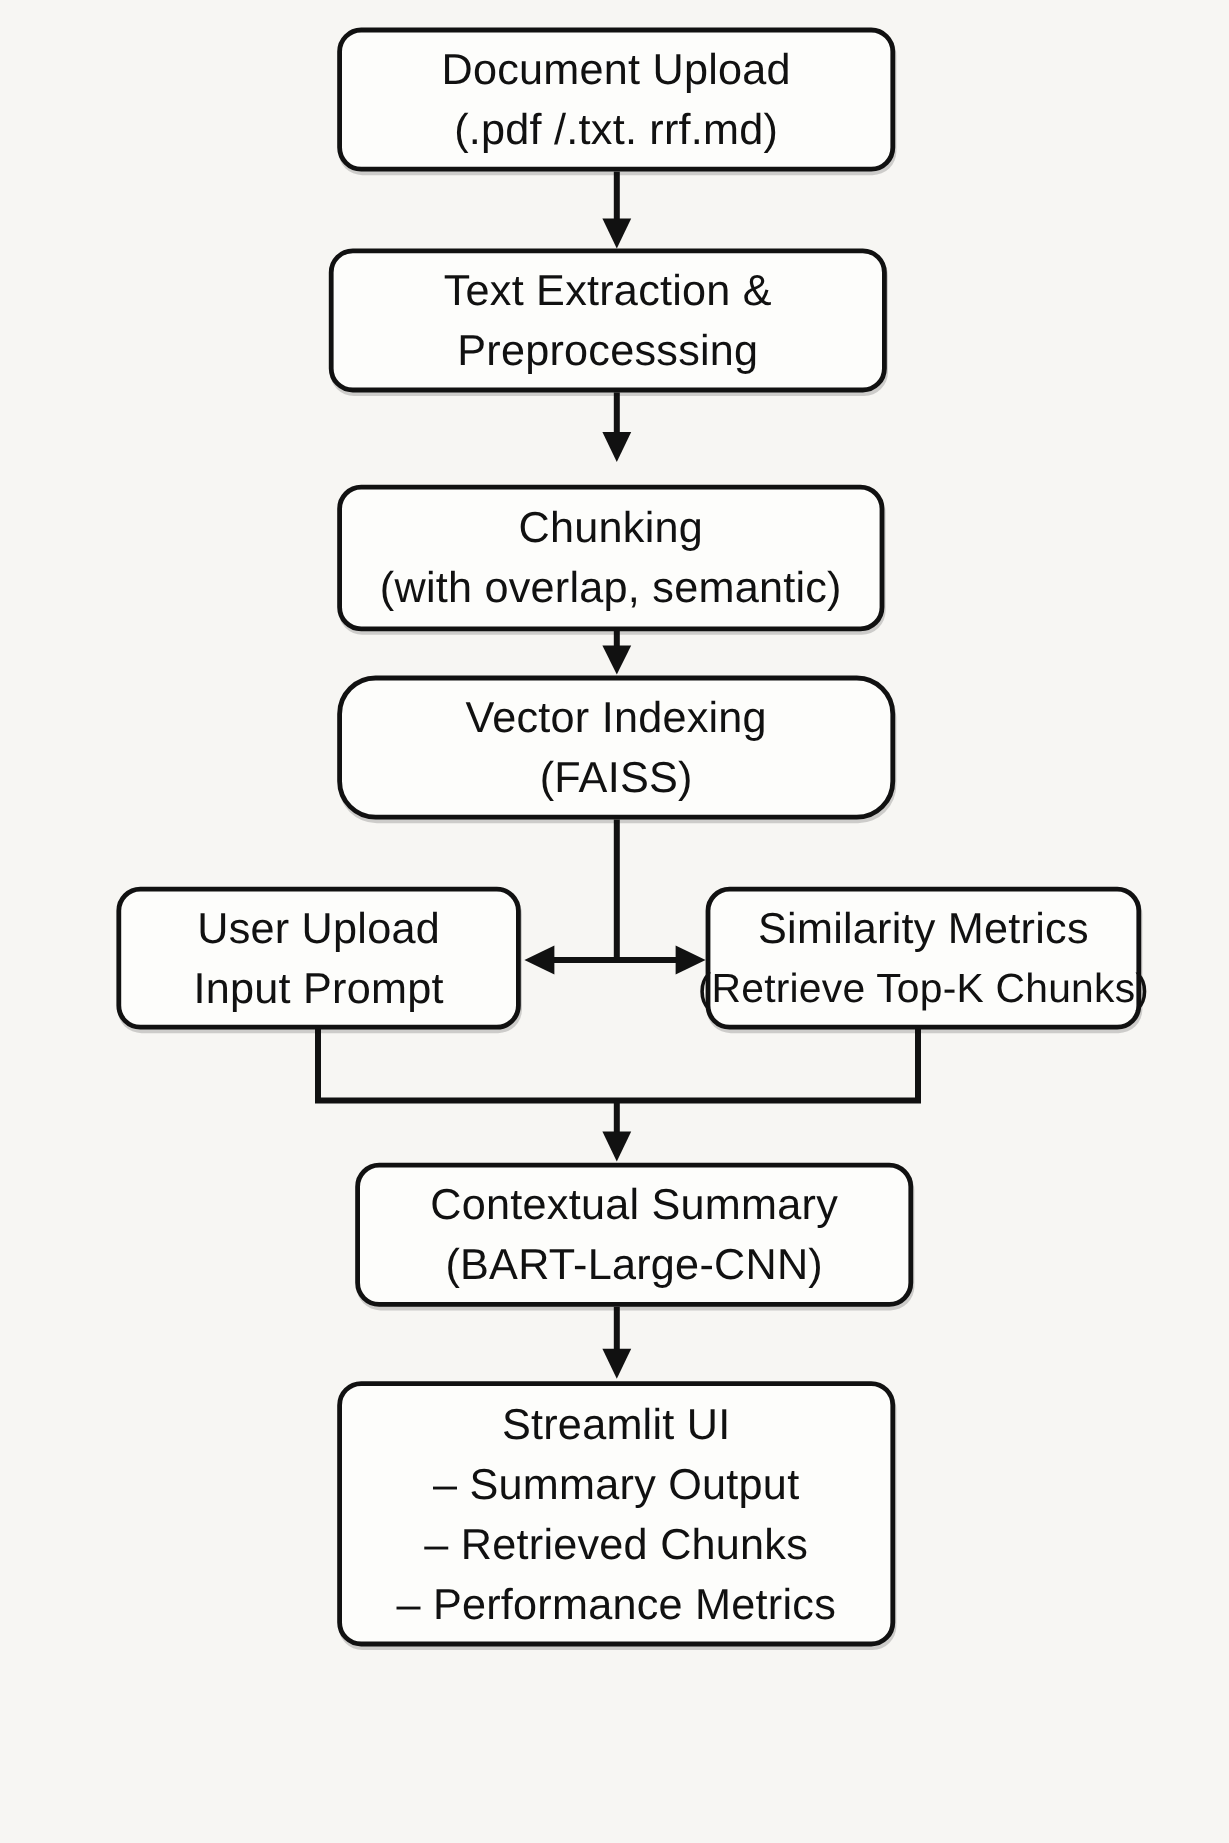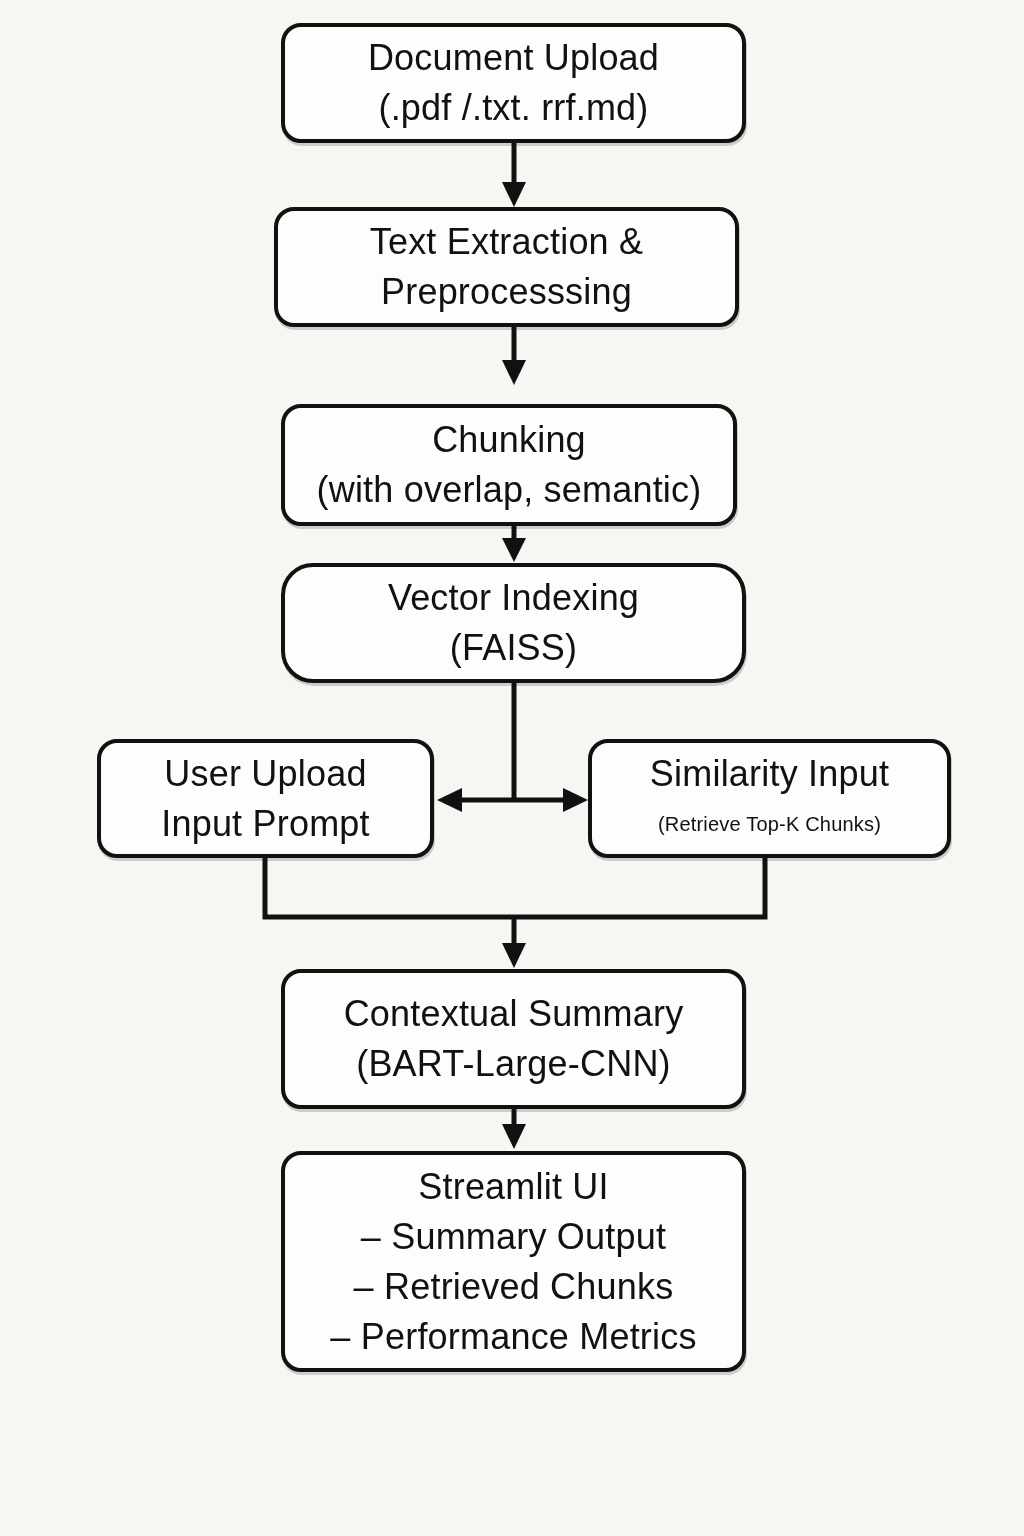--- a/index.html
+++ b/index.html
@@ -33,29 +33,29 @@
     box-shadow:1px 3px 0 rgba(17,17,17,0.18);
   }
   .node .line{
     font-size:36px;
     line-height:50px;
     font-weight:500;
     letter-spacing:0.2px;
     white-space:nowrap;
   }
   .node .line.small{
-    font-size:20px;
+    font-size:34px;
   }
   .n1{left:281px;top:23px;width:465px;height:120px;}
   .n2{left:274px;top:207px;width:465px;height:120px;}
   .n3{left:281px;top:386px;width:456px;height:122px;margin-top:18px;}
   .n4{left:281px;top:563px;width:465px;height:120px;border-radius:32px;}
   .n5{left:97px; top:739px;width:337px;height:119px;}
   .n6{left:588px;top:739px;width:363px;height:119px;}
-  .n7{left:281px;top:969px;width:465px;height:140px;}
+  .n7{left:296px;top:969px;width:465px;height:120px;}
   .n8{left:281px;top:1151px;width:465px;height:221px;}
   .edge{stroke:#111111;stroke-width:5;fill:none;}
   .head{fill:#111111;stroke:none;}
 </style>
 </head>
 <body>
 
 <div class="canvas">
 
   <svg class="edges" viewBox="0 0 1024 1536" xmlns="http://www.w3.org/2000/svg">
@@ -103,21 +103,21 @@
     <div class="line">Vector Indexing</div>
     <div class="line">(FAISS)</div>
   </div>
 
   <div class="node n5">
     <div class="line">User Upload</div>
     <div class="line">Input Prompt</div>
   </div>
 
   <div class="node n6">
-    <div class="line">Similarity Input</div>
+    <div class="line">Similarity Metrics</div>
     <div class="line small">(Retrieve Top-K Chunks)</div>
   </div>
 
   <div class="node n7">
     <div class="line">Contextual Summary</div>
     <div class="line">(BART-Large-CNN)</div>
   </div>
 
   <div class="node n8">
     <div class="line">Streamlit UI</div>

